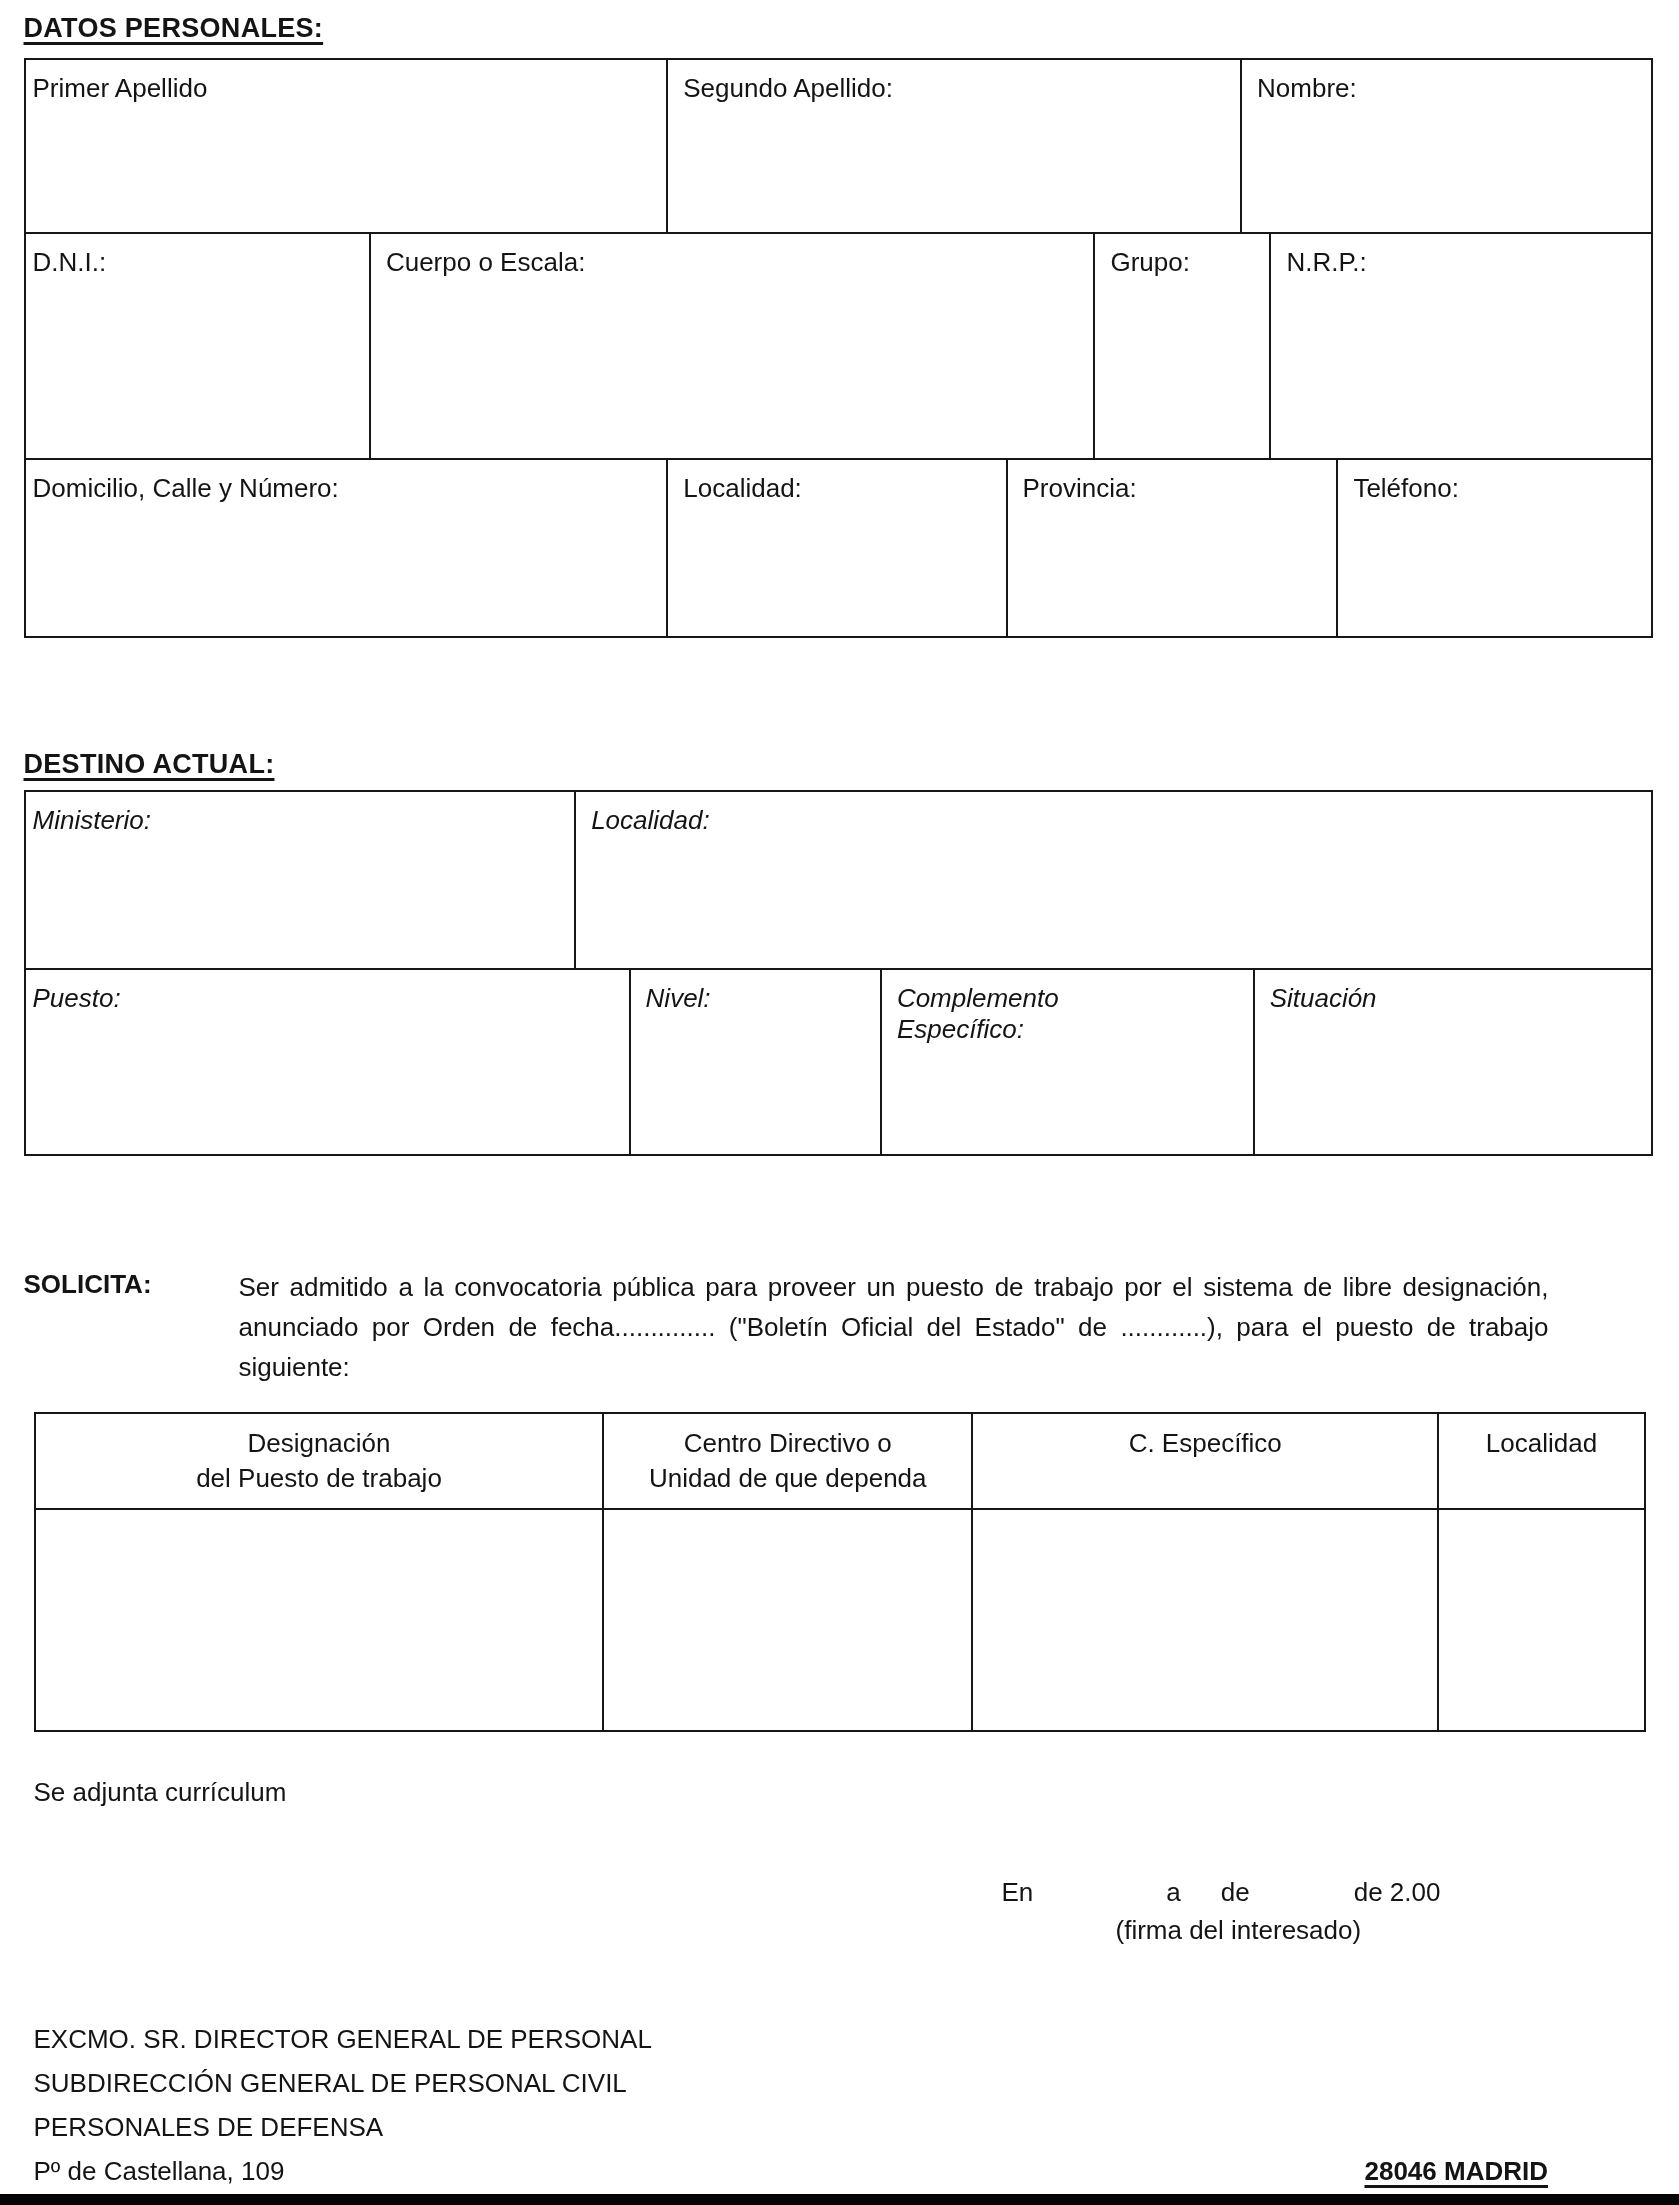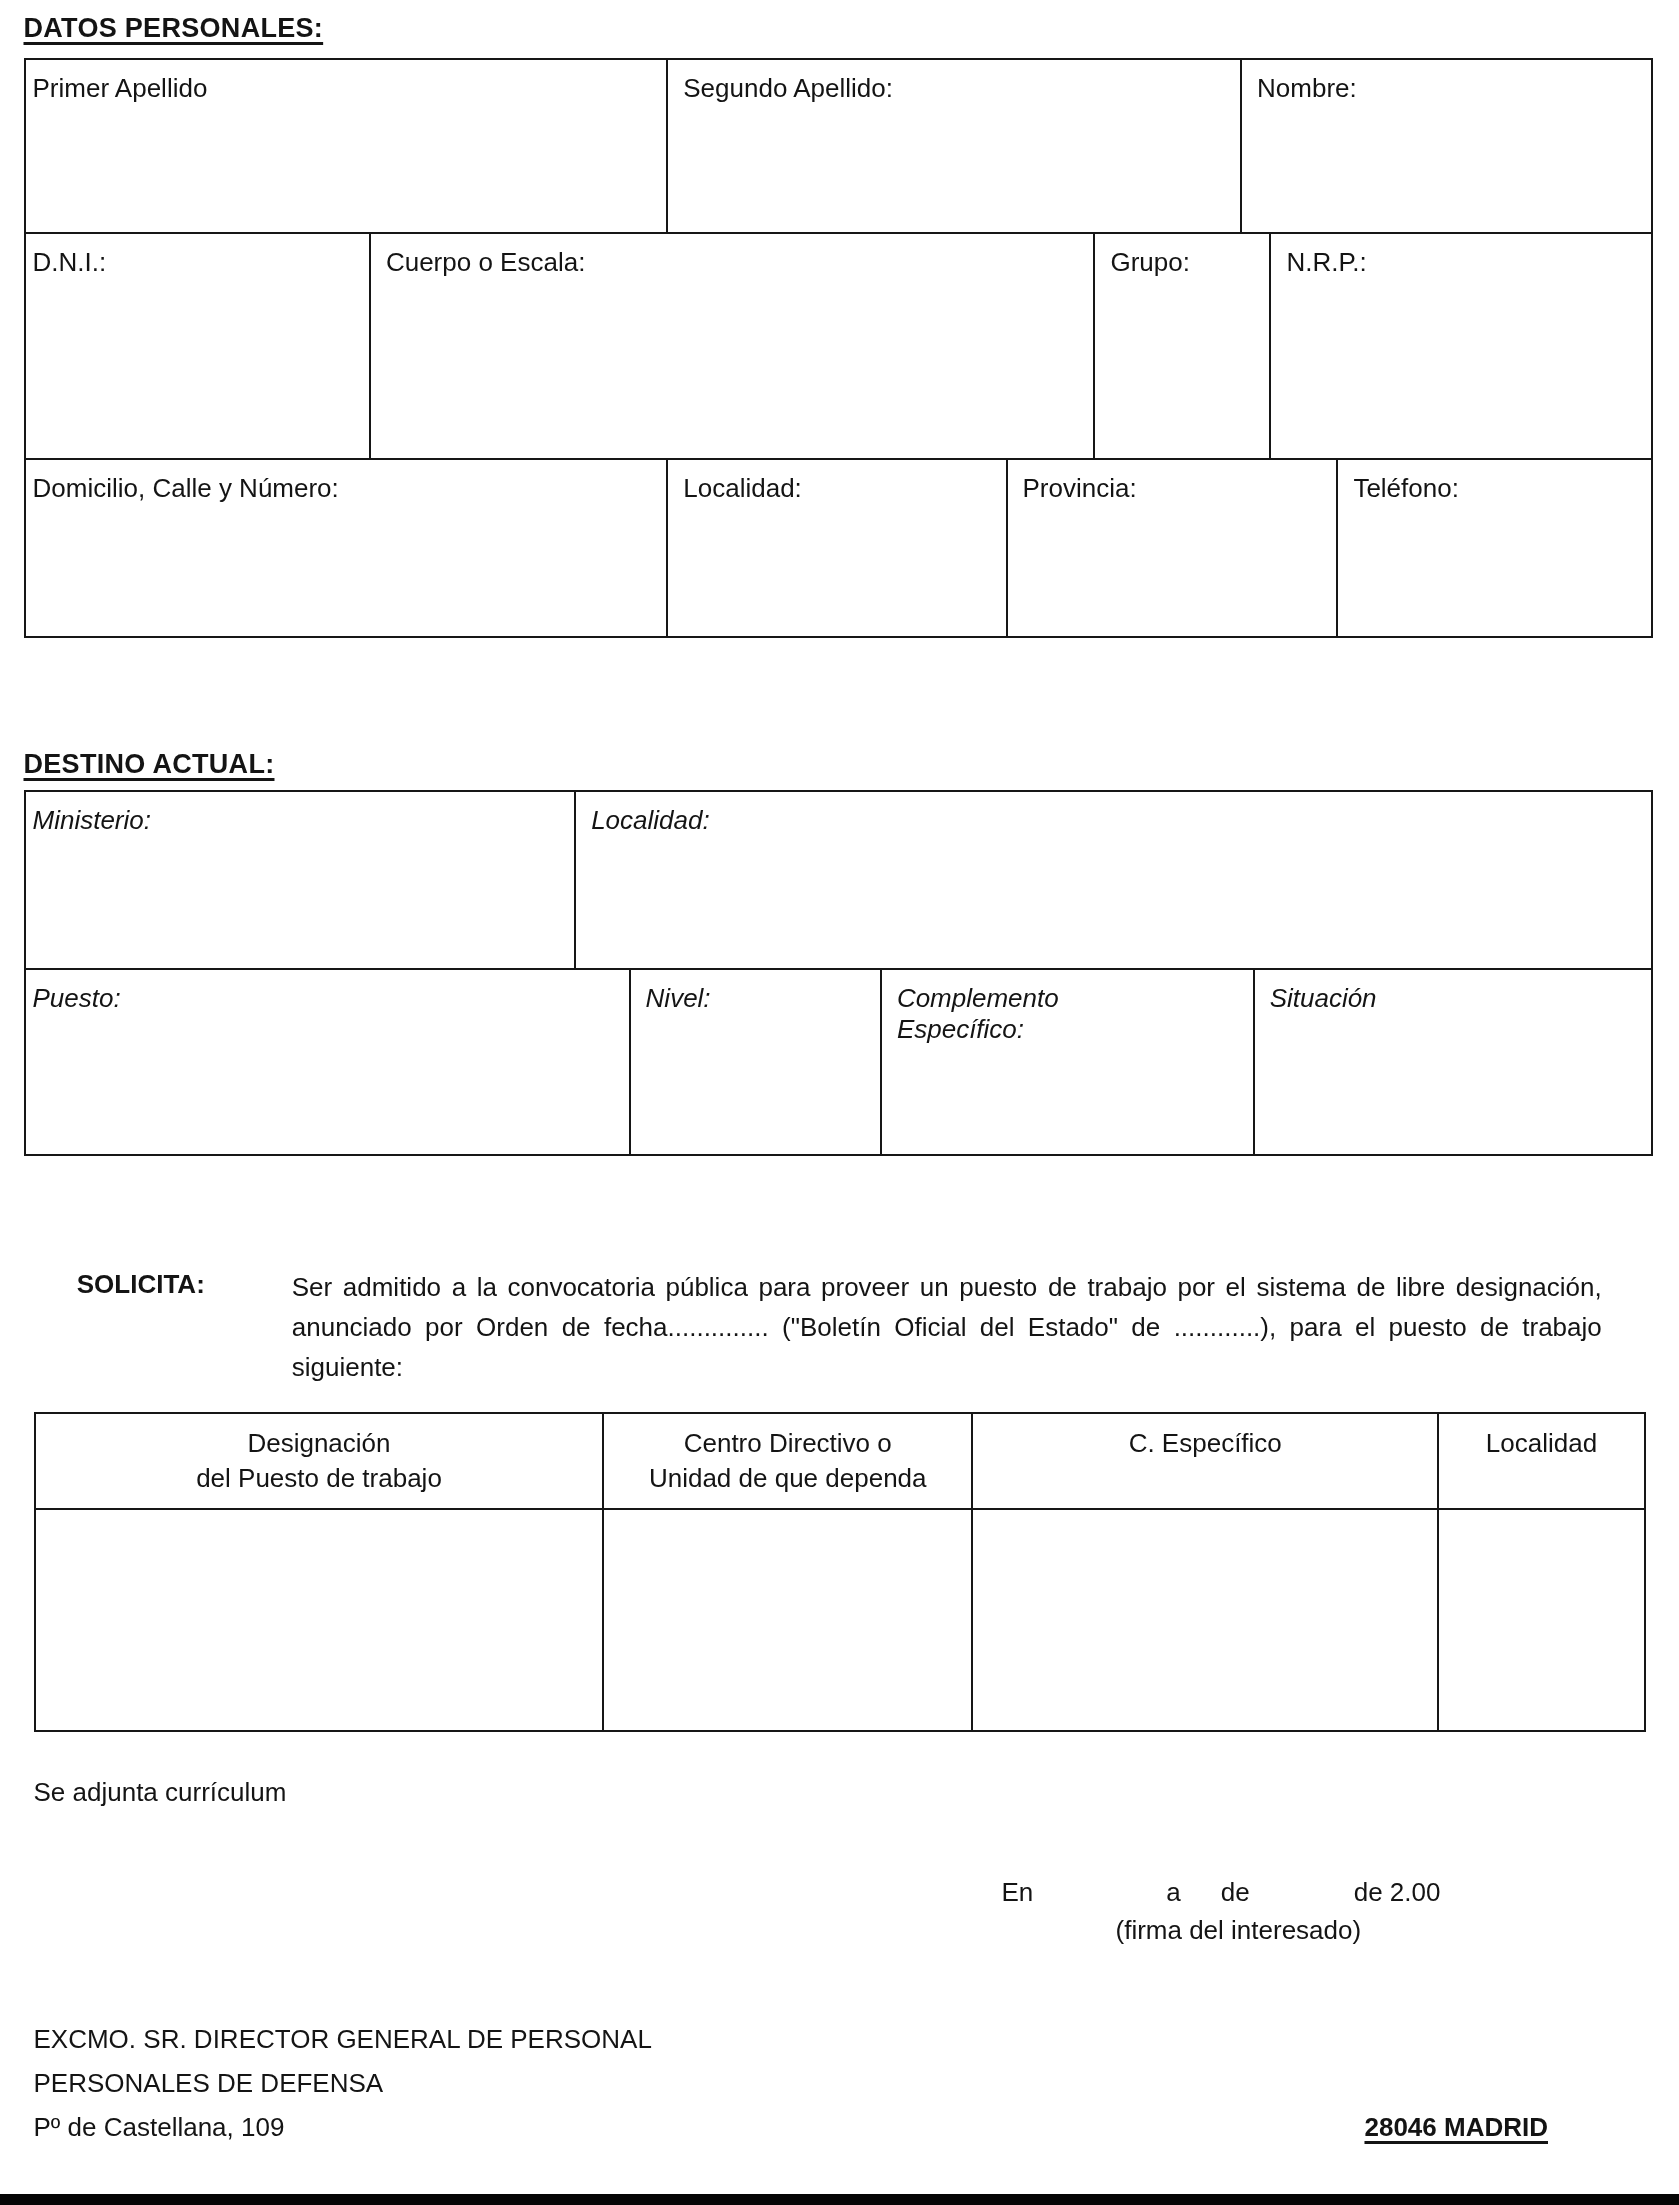--- a/index.html
+++ b/index.html
@@ -37,21 +37,21 @@
   .dp-r3 { grid-template-columns:765fr 405fr 395fr 375fr; height:178px; }
 
   
   #h-destino { margin-top:111px; }
   #t-destino { margin-top:10px;font-style:italic; }
   .da-r1 { grid-template-columns:655fr 870fr 415fr; height:176px; }
   .da-r2 { grid-template-columns:720fr 300fr 445fr 475fr; height:186px; }
   .lbl-narrow { display:block; max-width:210px; }
 
   
-  .solicita { display:flex; margin-top:113px;justify-content:center; }
+  .solicita { display:flex; margin-top:113px; }
   .solicita-label { font-weight:bold; width:215px; flex:0 0 215px; }
   .solicita-body { width:1310px; text-align:justify; line-height:40px; margin-top:-1.7px; }
 
   
   #t-puesto { margin-top:25px; margin-left:10px; width:1612px; }
   .pt-head { grid-template-columns:677fr 440fr 557fr 246fr; height:94px; }
   .pt-head .cell { text-align:center; padding:11.8px 8.4px 0 8.4px; line-height:35px; white-space:pre-line; }
   .pt-body { grid-template-columns:677fr 440fr 557fr 246fr; height:222px; }
 
   .adjunta { margin-top:45px; margin-left:10px; }
@@ -184,20 +184,21 @@
       <span class="sig-en">En</span>
       <span class="sig-a">a</span>
       <span class="sig-de">de</span>
       <span>de 2.00</span>
     </div>
     <div class="sig-firma">(firma del interesado)</div>
   </div>
 
   <div class="footer">
     <div>EXCMO. SR. DIRECTOR GENERAL DE PERSONAL</div>
+    <div>SUBDIRECCIÓN GENERAL DE PERSONAL CIVIL</div>
     <div>PERSONALES DE DEFENSA</div>
     <div class="footer-line4">
       <span>Pº de Castellana, 109</span>
       <span class="postal">28046 MADRID</span>
     </div>
   </div>
 
 </div>
 
 <div class="scan-bar"></div>

